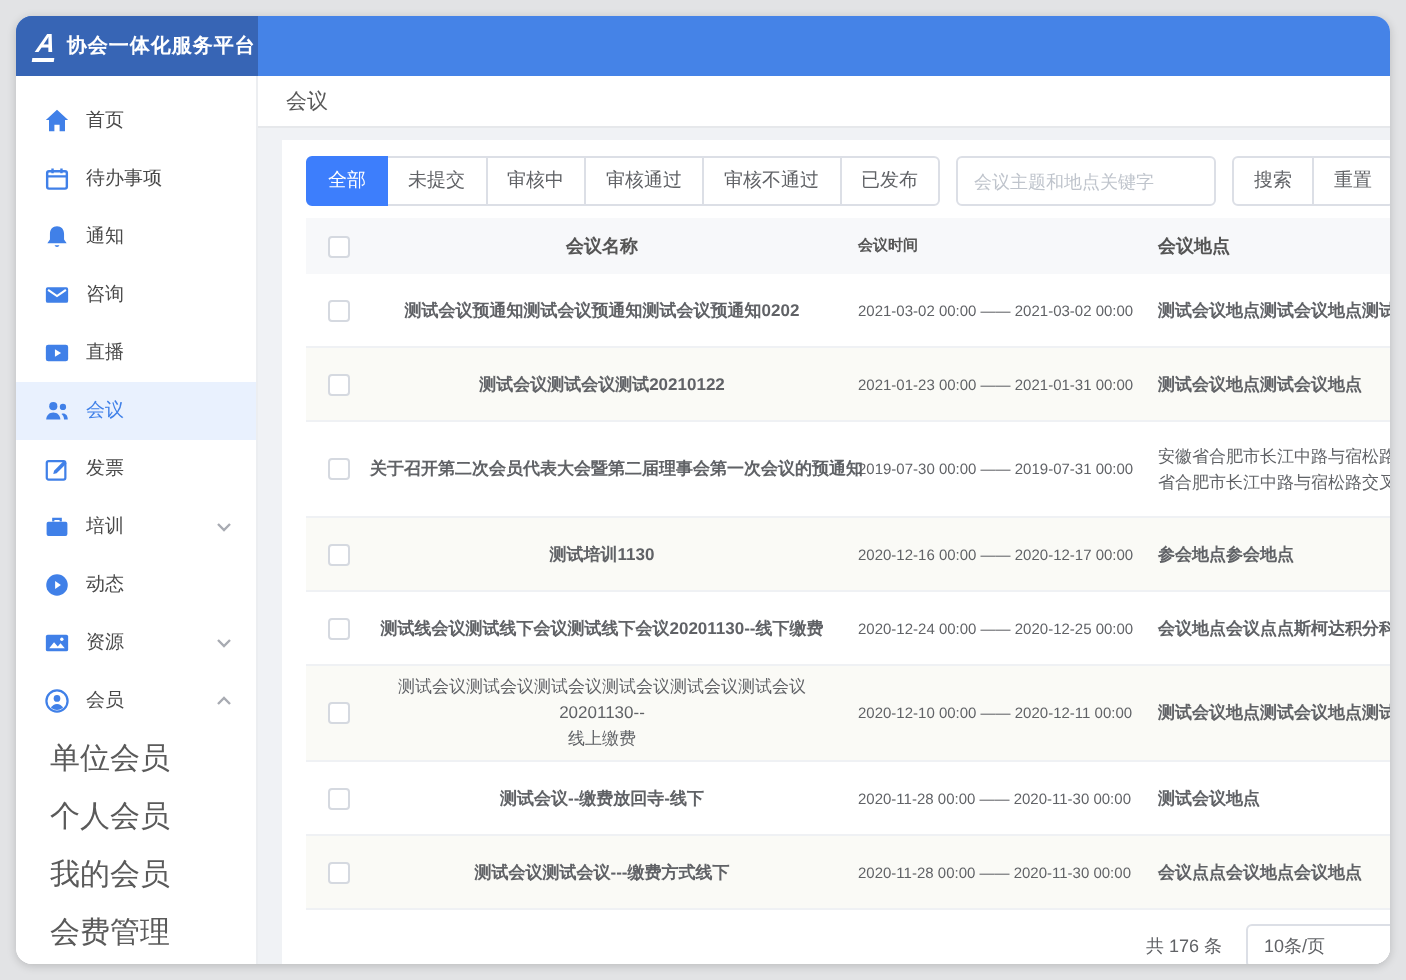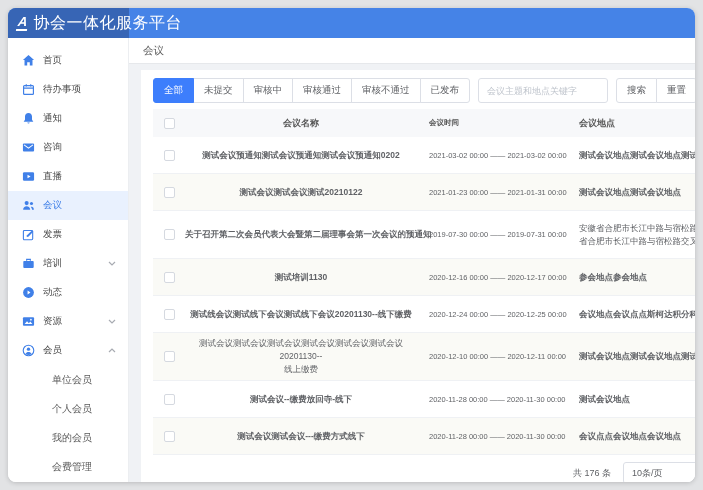--- a/index.html
+++ b/index.html
@@ -9,36 +9,36 @@
   .window { position:absolute; left:8px; top:8px; width:687px; height:474px;
             background:#fff; border-radius:8px; overflow:hidden;
             box-shadow:0 1px 5px rgba(0,0,0,.18); }
 
   
   .topbar { height:30px; background:#4583E7; display:flex; }
   .brand { width:121px; height:30px; background:#3765B5; display:flex; align-items:center;
            padding-left:9px; gap:5px; flex:none; }
   .logo { color:#fff; font-style:italic; font-weight:bold; font-size:13px; line-height:1;
           border-bottom:2px solid #fff; padding:0 1px 1px 1px; transform:skewX(-8deg); }
-  .brand-title { color:#fff; font-size:16px; font-weight:normal; letter-spacing:.5px; white-space:nowrap; }
+  .brand-title { color:#fff; font-size:10px; font-weight:bold; letter-spacing:.5px; white-space:nowrap; }
 
   
   .appbody { display:flex; height:444px; }
   .sidebar { width:121px; background:#fff; border-right:1px solid #ECEEF1; padding-top:8px; flex:none; }
   .main { flex:1; background:#F0F2F5; overflow:hidden; position:relative; }
 
   
   .sitem { height:29px; display:flex; align-items:center; padding-left:13px; gap:8px;
            font-size:9.5px; color:#4A4A4A; cursor:pointer; }
   .sitem .sicon { width:14px; height:14px; display:flex; align-items:center; justify-content:center; flex:none; }
   .sitem.active { background:#E9F1FE; color:#4080E8; }
   .chev { margin-left:auto; margin-right:12px; display:flex; }
   .chev.up svg { transform:rotate(180deg); }
-  .subitem { height:29px; display:flex; align-items:center; padding-left:44px;
-             font-size:10px; color:#5A5A5A; cursor:pointer; }
+  .subitem { height:29px; display:flex; align-items:center; padding-left:17px;
+             font-size:15px; color:#5A5A5A; cursor:pointer; }
 
   
   .page-titlebar { height:26px; background:#fff; border-bottom:1px solid #E6E8EB;
                    display:flex; align-items:center; padding-left:14px;
                    font-size:10.5px; color:#595959; }
 
   
   .card { background:#fff; width:660px; margin:6px 0 0 12px; padding:8px 12px 6px 12px; }
 
   

